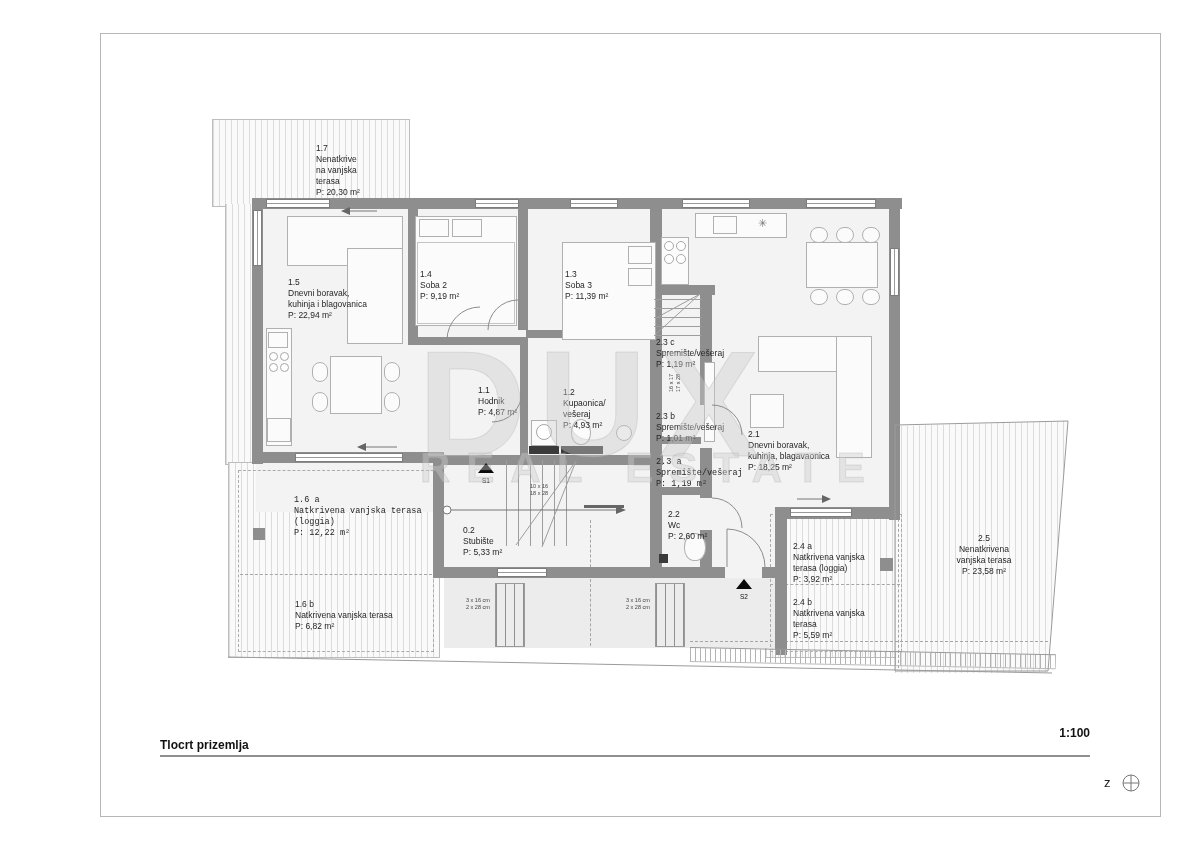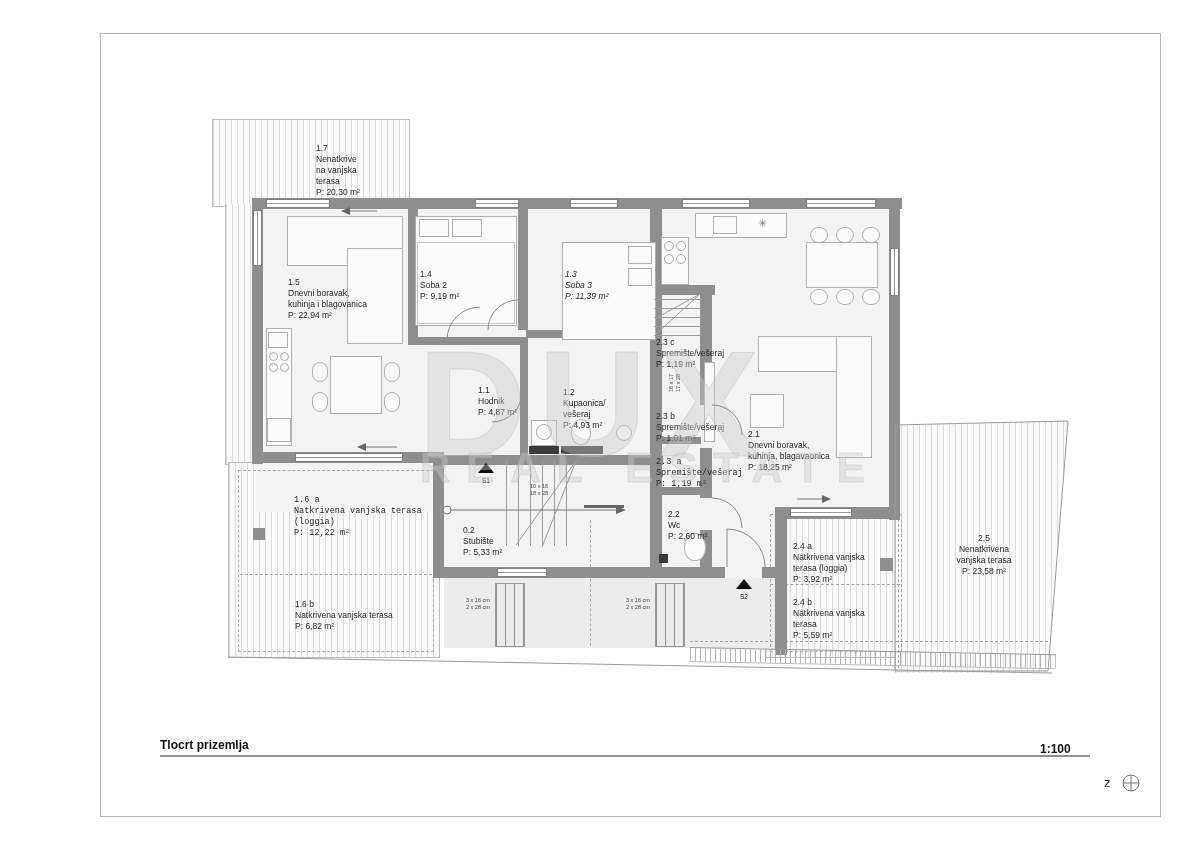--- a/index.html
+++ b/index.html
@@ -181,21 +181,21 @@
 
   <div class="lbl" style="left:316px;top:132px;">
     <div>1.7</div><div>Nenatkrive
 na vanjska
 terasa</div><div>P: 20,30 m²</div></div>
   <div class="lbl" style="left:288px;top:266px;">
     <div>1.5</div><div>Dnevni boravak,
 kuhinja i blagovanica</div><div>P: 22,94 m²</div></div>
   <div class="lbl" style="left:420px;top:258px;width:90px;">
     <div>1.4</div><div>Soba 2</div><div>P: 9,19 m²</div></div>
-  <div class="lbl" style="left:565px;top:258px;width:90px;font-style:italic;">
+  <div class="lbl" style="left:565px;top:258px;width:90px;">
     <div>1.3</div><div>Soba 3</div><div>P: 11,39 m²</div></div>
   <div class="lbl" style="left:478px;top:374px;width:70px;">
     <div>1.1</div><div>Hodnik</div><div>P: 4,87 m²</div></div>
   <div class="lbl" style="left:563px;top:376px;width:80px;">
     <div>1.2</div><div>Kupaonica/
 vešeraj</div><div>P: 4,93 m²</div></div>
   <div class="lbl" style="left:656px;top:326px;width:110px;">
     <div>2.3 c</div><div>Spremište/vešeraj</div><div>P: 1,19 m²</div></div>
   <div class="lbl" style="left:656px;top:400px;width:110px;">
     <div>2.3 b</div><div>Spremište/vešeraj</div><div>P: 1,01 m²</div></div>
@@ -221,21 +221,21 @@
 terasa</div><div>P: 5,59 m²</div></div>
   <div class="lbl" style="left:929px;top:522px;width:110px;text-align:center;">
     <div>2.5</div><div>Nenatkrivena
 vanjska terasa</div><div>P: 23,58 m²</div></div>
 
   <div class="watermark" style="left:418px;top:318px;font-size:150px;letter-spacing:12px;">DUX</div>
   <div class="watermark" style="left:420px;top:432px;font-size:42px;letter-spacing:16px;margin-top:12px;">REAL ESTATE</div>
 
   <div class="titletext" style="left:160px;top:738px;">Tlocrt prizemlja</div>
   <div class="rule" style="left:160px;top:755px;width:930px;height:2px;"></div>
-  <div class="titletext" style="left:1040px;top:742px;width:50px;text-align:left;">1:100</div>
+  <div class="titletext" style="left:1040px;top:726px;width:50px;text-align:right;">1:100</div>
   <div class="northz" style="left:1104px;top:775px;">z</div>
 
   <svg class="abs" style="left:0;top:0;" width="1200" height="848" viewBox="0 0 1200 848">
 
     <polygon points="895,425 1068,421 1048,671 895,671" fill="none" stroke="#9b9b9b" stroke-width="1"></polygon>
 
     <line x1="228" y1="657" x2="1052" y2="673" stroke="#9b9b9b" stroke-width="1"></line>
 
     <line x1="576" y1="461" x2="516" y2="545" stroke="#9d9d9d" stroke-width="1"></line>
     <line x1="576" y1="461" x2="542" y2="547" stroke="#9d9d9d" stroke-width="1"></line>

